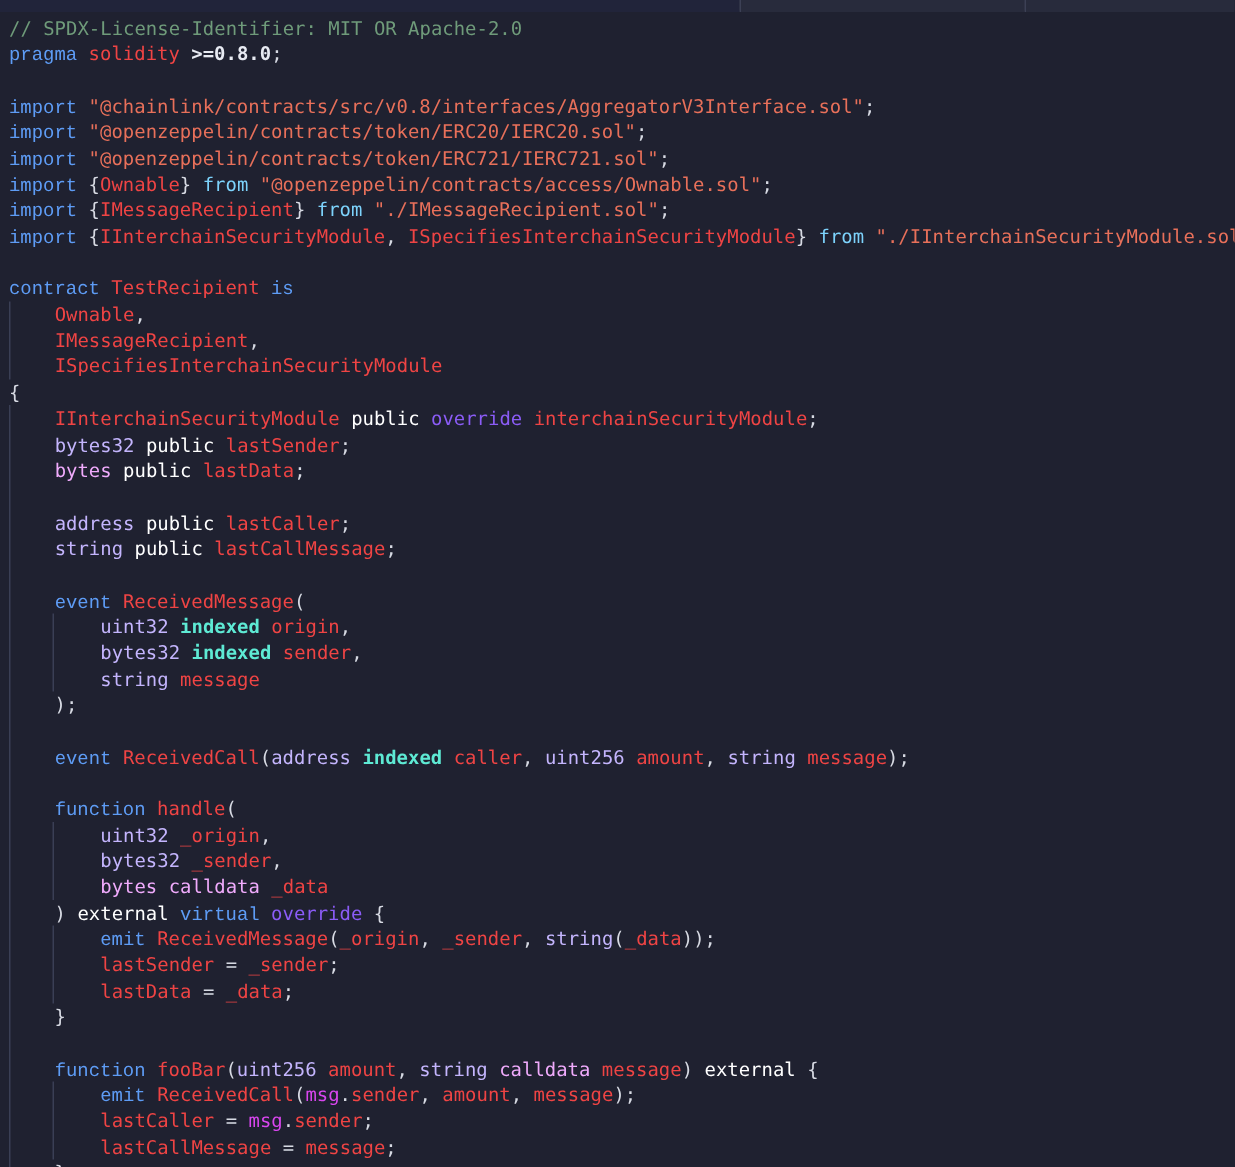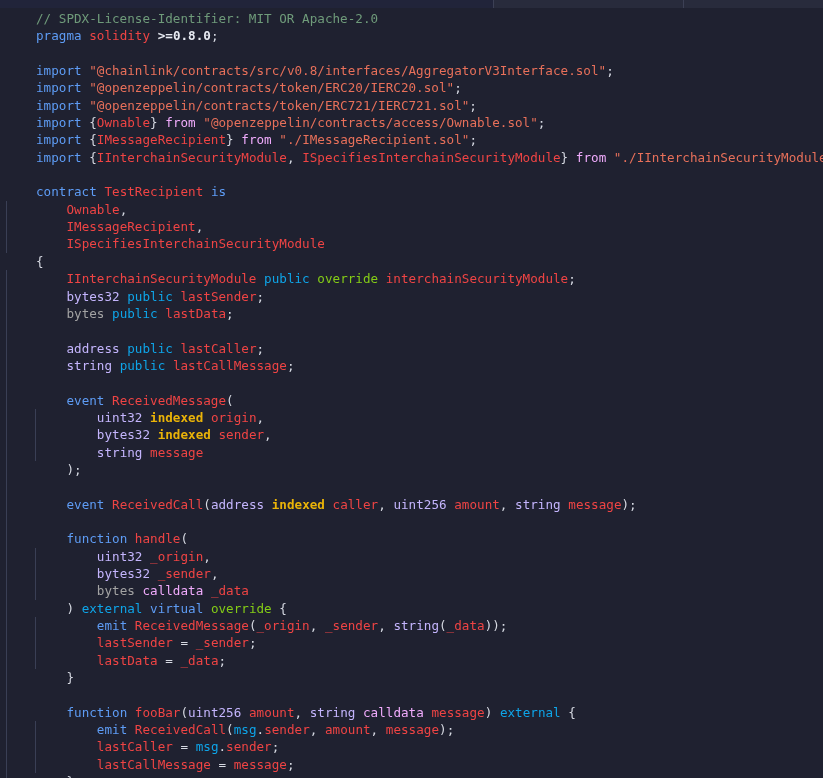--- a/index.html
+++ b/index.html
@@ -54,45 +54,44 @@
     padding: 2px 0 0 6px;
     font-size: 12.6px;
     line-height: 17.35px;
     white-space: pre;
     letter-spacing: 0.02px;
   }
   .line {
     height: 17.35px;
     white-space: pre;
     position: relative;
-    margin-left: 30px;
   }
 
   
   .guide {
     position: absolute;
     width: 1px;
     background: #3a3f55;
     left: 0;
     top: 0;
   }
 
   
   .cmt  { color: #6f9b7a; }            
-  .kw   { color: #5e9cf5; }            
+  .kw   { color: #5e9cf5; font-family: Liberation Mono, monospace; }            
   .typ  { color: #c4b5fd; }            
-  .typ2 { color: #a3a3a3; }            
+  .typ2 { color: #f0abfc; }            
   .str  { color: #e8705a; }            
   .num  { color: #e7eaf2; font-weight: bold; }
-  .vis  { color: #0ea5e9; }            
-  .ovr  { color: #84cc16; }            
-  .idx  { color: #eab308; font-weight: bold; } 
+  .vis  { color: #ffffff; }            
+  .ovr  { color: #8b5cf6; }            
+  .idx  { color: #5eead4; font-weight: bold; } 
   .dloc { color: #f0abfc; }            
-  .bltn { color: #0ea5e9; }            
-  .from { color: #f0abfc; }            
+  .bltn { color: #d946ef; }            
+  .from { color: #7dd3fc; }            
   .pln  { color: #ef4444; }            
   .punc { color: #d7dae3; }
 </style>
 </head>
 <body>
 
 <div id="tab-strip">
     <div class="tab-seg active" style="left: 0px; width: 493px;"></div>
     <div class="tab-seg inactive" style="left: 494px; width: 189px;"></div>
     <div class="tab-seg inactive" style="left: 684px; width: 139px;"></div>

